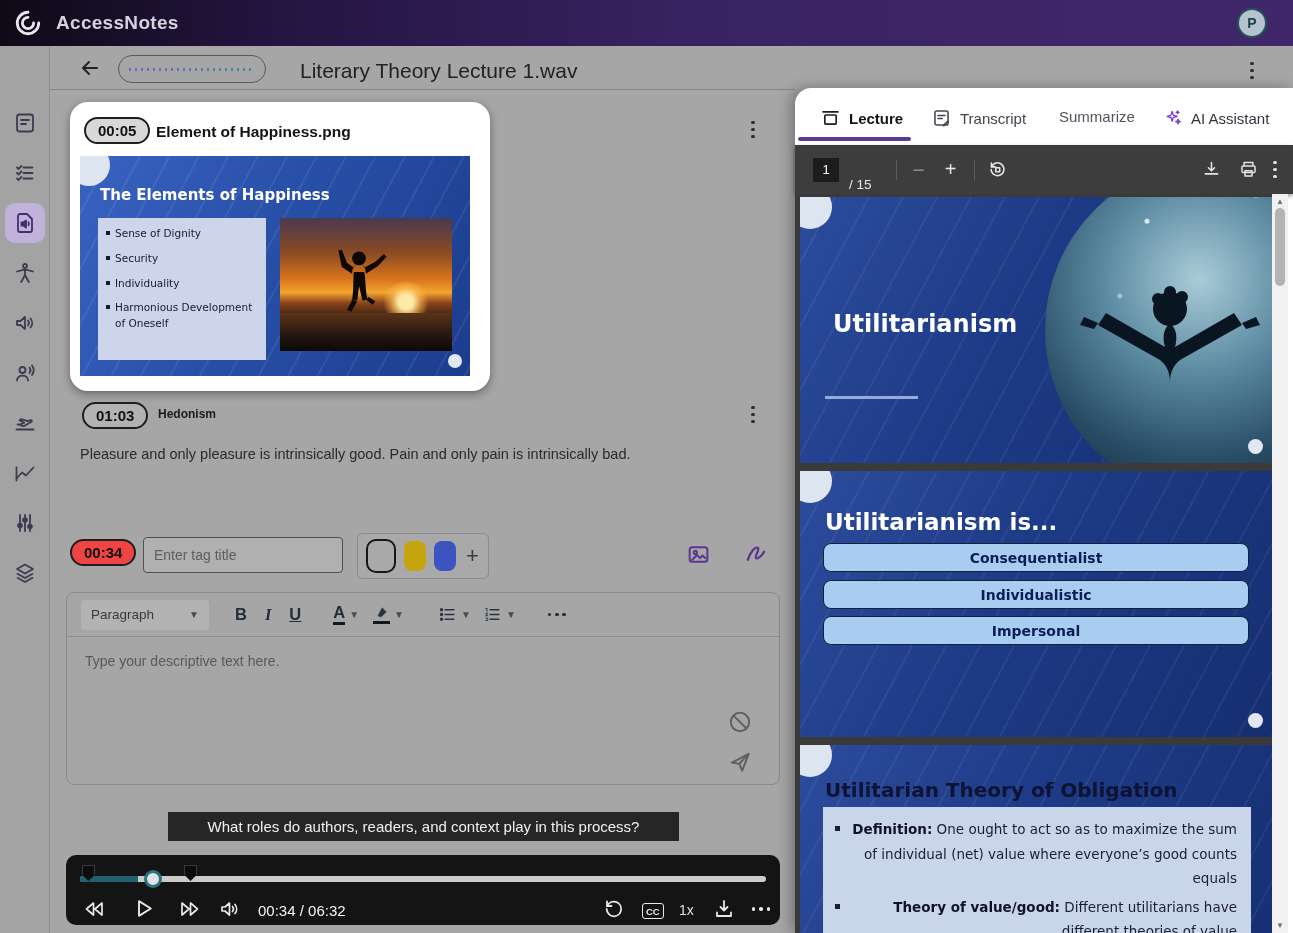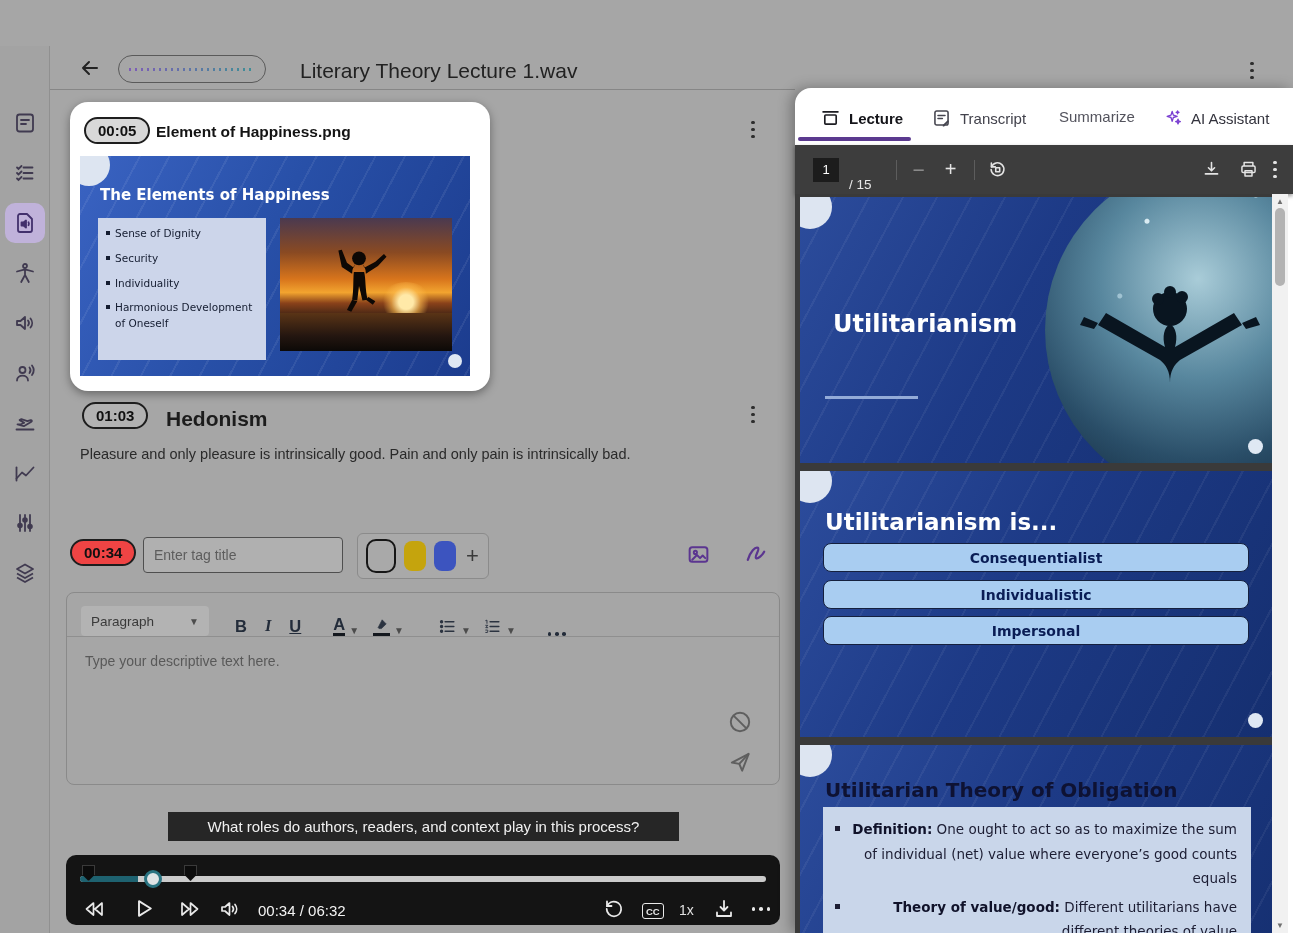--- a/index.html
+++ b/index.html
@@ -74,21 +74,21 @@
     border-radius:6px; display:flex; align-items:center; padding:0 8px; gap:8px; background:#a9a9a9; }
   .sw { border-radius:8px; cursor:pointer; }
   .sw-sel { width:30px; height:34px; border:2px solid #161616; border-radius:10px; padding:2px; }
   .sw-sel .sw { width:100%; height:100%; }
   .plus-btn { font-size:22px; color:#3a3a3a; line-height:1; cursor:pointer; margin-left:2px; }
   .purple-ic { color:#5b3590; }
 
   
   #editor { left:66px; top:592px; width:714px; height:193px; border:1px solid #8a8a8a; border-radius:8px; background:#a6a6a6; }
   .ed-toolbar { position:absolute; left:0; right:0; top:0; height:44px; border-bottom:1px solid #8f8f8f;
-    display:flex; align-items:flex-end; color:#2b3340; }
+    display:flex; align-items:center; color:#2b3340; }
   .para-select { margin-left:14px; background:#b3b3b3; border-radius:4px; height:30px; width:128px;
     display:flex; align-items:center; justify-content:space-between; padding:0 10px; font-size:13.5px; color:#3a3a3a; cursor:pointer; }
   .ed-btn { font-size:16.5px; font-weight:bold; cursor:pointer; color:#232c3a; }
   .chev { font-size:10px; color:#4c4c4c; margin-left:4px; cursor:pointer; }
   .ed-sep { width:18px; }
   .ed-area { position:absolute; left:0; right:0; top:44px; bottom:0; background:transparent; border:none; resize:none;
     font-family:"Liberation Sans",sans-serif; font-size:14px; color:#333; padding:16px 18px; outline:none; }
   .ed-area::placeholder { color:#595959; }
   .ed-float { position:absolute; color:#5f5f5f; }
 
@@ -149,20 +149,30 @@
   
   #vscroll { position:absolute; left:477px; top:106px; width:16px; height:739px; background:#f1f1f1; }
   .scr-arrow { position:absolute; left:0; width:16px; text-align:center; color:#6f6f6f; font-size:8px; }
   .scr-thumb { position:absolute; left:3px; top:14px; width:10px; height:78px; background:#b3b3b3; border-radius:5px; }
 </style>
 </head>
 <body>
 
 <div id="screen">
 
+  <div id="app-header" class="abs">
+    <span class="logo">
+      <svg viewBox="0 0 24 24" width="28" height="28" fill="none" stroke="#e9e6ef" stroke-width="2.4" stroke-linecap="round">
+        <path d="M12 2.8a9.2 9.2 0 1 0 9.2 9.2"></path>
+          <path d="M12 7.2a4.8 4.8 0 1 0 4.8 4.8"></path>
+      </svg>
+    </span>
+    <span class="app-title">AccessNotes</span>
+    <span class="avatar">P</span>
+  </div>
 
   <div id="sidebar" class="abs">
     <div class="side-active"></div>
     <span class="side-ic" style="top:65px">
       <svg viewBox="0 0 24 24" width="24" height="24" fill="none" stroke="currentColor" stroke-width="1.8" stroke-linecap="round">
           <rect x="4" y="3.5" width="16" height="17" rx="2.5"></rect>
           <path d="M8 9h8M8 13h5"></path>
         </svg>
       </span>
     <span class="side-ic" style="top:115px">
@@ -270,21 +280,21 @@
       <span class="wdot" style="right:8px;bottom:8px;width:14px;height:14px"></span>
     </div>
   </div>
   <span class="dots-v abs" style="left:751px;top:119px">
       <i></i>
       <i></i>
       <i></i>
     </span>
 
   <span class="t-pill abs" style="left:82px;top:402px;background:#b2b2b2">01:03</span>
-  <span class="abs" style="left:166px;top:407px;font-size:21px;font-weight:bold;color:#1c1c1c">Hedonism</span>
+  <span class="abs" style="left:158px;top:407px;font-size:12px;font-weight:bold;color:#1c1c1c">Hedonism</span>
   <span class="dots-v abs" style="left:751px;top:404px">
       <i></i>
       <i></i>
       <i></i>
     </span>
   <span class="note-body abs" style="left:80px;top:446px;width:650px">Pleasure and only pleasure is intrinsically good. Pain and only pain is intrinsically bad.</span>
 
   <span class="t-pill abs" style="left:70px;top:539px;background:#ef4444">00:34</span>
   <input class="tag-input" placeholder="Enter tag title" style="">
   <div class="swatchbox">

